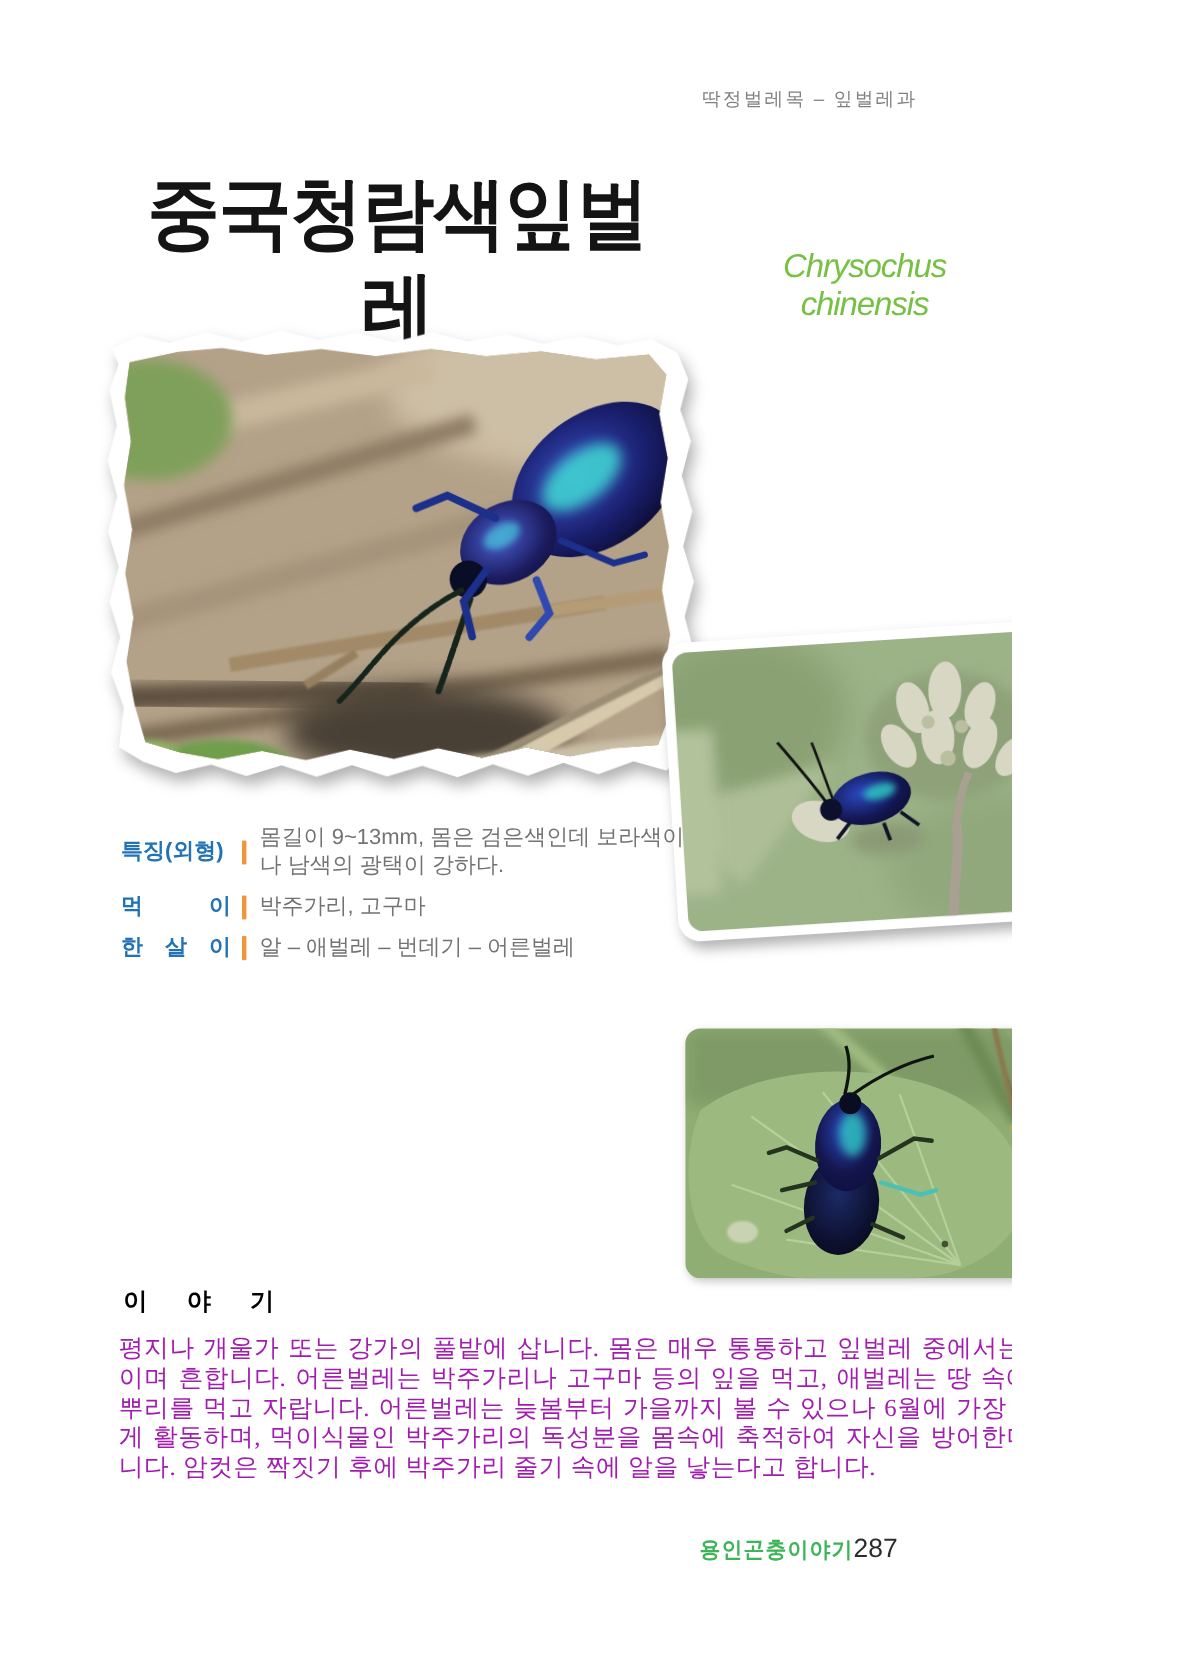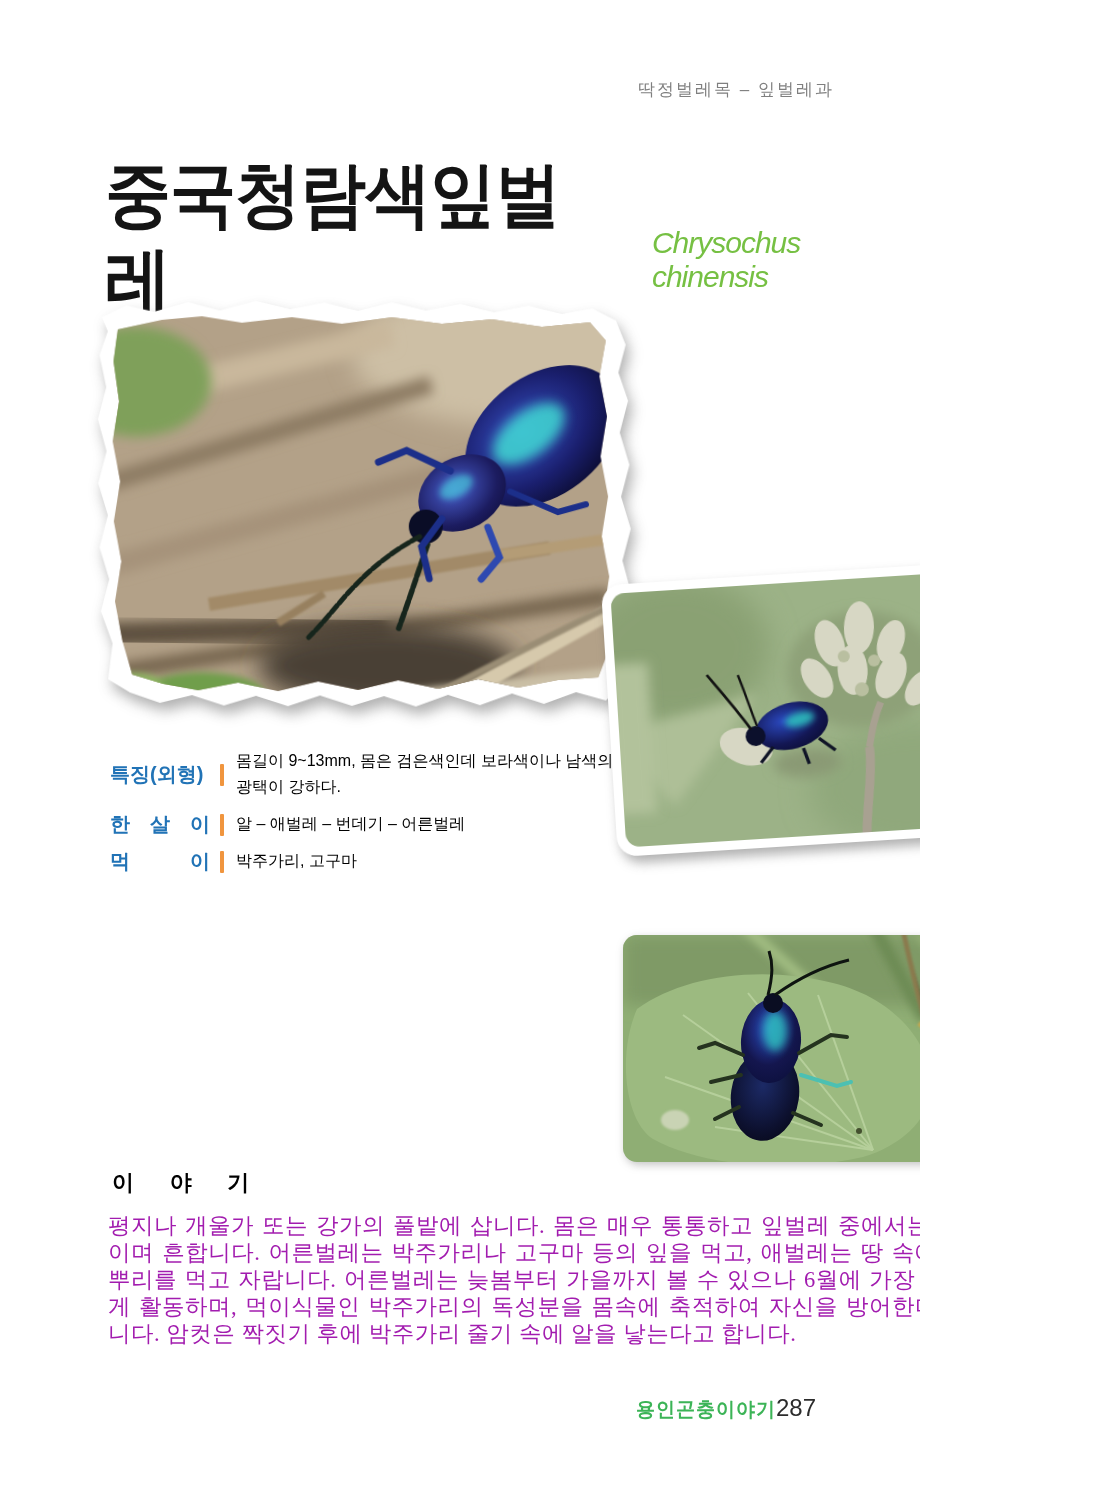--- a/index.html
+++ b/index.html
@@ -5,42 +5,42 @@
   html,body{margin:0;padding:0;background:#ffffff;}
   .page{
     position:relative;width:920px;height:1508px;background:#ffffff;
     font-family:"Liberation Sans",sans-serif;overflow:hidden;
   }
   .corner-tab{position:absolute;top:0;left:1020px;width:74px;height:103px;background:#c6dc9d;}
   .running-head{
     position:absolute;top:78px;right:86px;font-size:17px;color:#7f7f7f;
     letter-spacing:2px;
   }
-  .title-row{position:absolute;top:158px;left:105px;display:flex;align-items:flex-end;gap:34px;}
+  .title-row{position:absolute;top:158px;left:105px;display:flex;align-items:flex-end;gap:34px;text-align:center;}
   .species-title{
     font-size:66px;font-weight:900;color:#141414;letter-spacing:-1px;
     font-family:"DejaVu Sans",sans-serif;transform:scaleY(1.08);line-height:1.2;
   }
   .sci-name{
     font-size:30px;font-style:italic;font-weight:normal;color:#76c043;
     padding-bottom:22px;letter-spacing:-1px;
   }
   .photo{position:absolute;}
   .photo svg{display:block;}
   .ph1{left:90px;top:294px;filter:drop-shadow(4px 8px 7px rgba(80,80,80,.45));transform:rotate(0.6deg);}
   .ph2{left:609px;top:574px;filter:drop-shadow(4px 7px 6px rgba(80,80,80,.45));transform:rotate(-3.6deg);}
   .ph3{left:623px;top:935px;filter:drop-shadow(2px 3px 4px rgba(90,90,90,.35));}
   .info{position:absolute;left:110px;top:748px;width:540px;}
   .info-row{display:flex;align-items:center;margin-bottom:11px;}
   .info-label{
     width:100px;flex:0 0 100px;color:#2173b6;font-weight:bold;font-size:20px;
     line-height:26px;text-align:justify;text-align-last:justify;
   }
   .sep-bar{flex:0 0 4px;width:4px;height:22px;background:#f0953e;margin:2px 12px 0 10px;border-radius:1px;}
-  .info-value{font-size:16px;line-height:26px;color:#000000;max-width:395px;}
+  .info-value{font-size:20px;line-height:26px;color:#737373;max-width:395px;}
   .story-heading{
     position:absolute;left:112px;top:1168px;font-size:22px;font-weight:900;color:#000000;
     letter-spacing:14px;font-family:"DejaVu Sans",sans-serif;
   }
   .story-body{
     position:absolute;left:108px;top:1212px;width:884px;
     font-family:"Liberation Serif",serif;font-size:22.5px;line-height:27px;color:#a21caf;
     text-align:justify;letter-spacing:0.5px;
   }
   .footer{position:absolute;top:1394px;right:104px;display:flex;align-items:baseline;gap:0;}
@@ -261,29 +261,29 @@
     </svg>
   </div>
 
   <div class="info">
     <div class="info-row">
       <span class="info-label">특징(외형)</span>
       <span class="sep-bar"></span>
       <span class="info-value">몸길이 9~13mm, 몸은 검은색인데 보라색이나 남색의 광택이 강하다.</span>
     </div>
     <div class="info-row">
+      <span class="info-label">먹 이</span>
+      <span class="sep-bar"></span>
+      <span class="info-value">박주가리, 고구마</span>
+    </div>
+    <div class="info-row">
       <span class="info-label">한 살 이</span>
       <span class="sep-bar"></span>
       <span class="info-value">알 – 애벌레 – 번데기 – 어른벌레</span>
     </div>
-    <div class="info-row">
-      <span class="info-label">먹 이</span>
-      <span class="sep-bar"></span>
-      <span class="info-value">박주가리, 고구마</span>
-    </div>
   </div>
 
   <div class="story-heading">이 야 기</div>
   <div class="story-body">평지나 개울가 또는 강가의 풀밭에 삽니다. 몸은 매우 통통하고 잎벌레 중에서는 큰 편이며 흔합니다. 어른벌레는 박주가리나 고구마 등의 잎을 먹고, 애벌레는 땅 속에서 그 뿌리를 먹고 자랍니다. 어른벌레는 늦봄부터 가을까지 볼 수 있으나 6월에 가장 활발하게 활동하며, 먹이식물인 박주가리의 독성분을 몸속에 축적하여 자신을 방어한다고 합니다. 암컷은 짝짓기 후에 박주가리 줄기 속에 알을 낳는다고 합니다.</div>
 
   <div class="footer">
     <span class="footer-logo">용인곤충이야기</span>
     <span class="page-number">287</span>
   </div>
 

